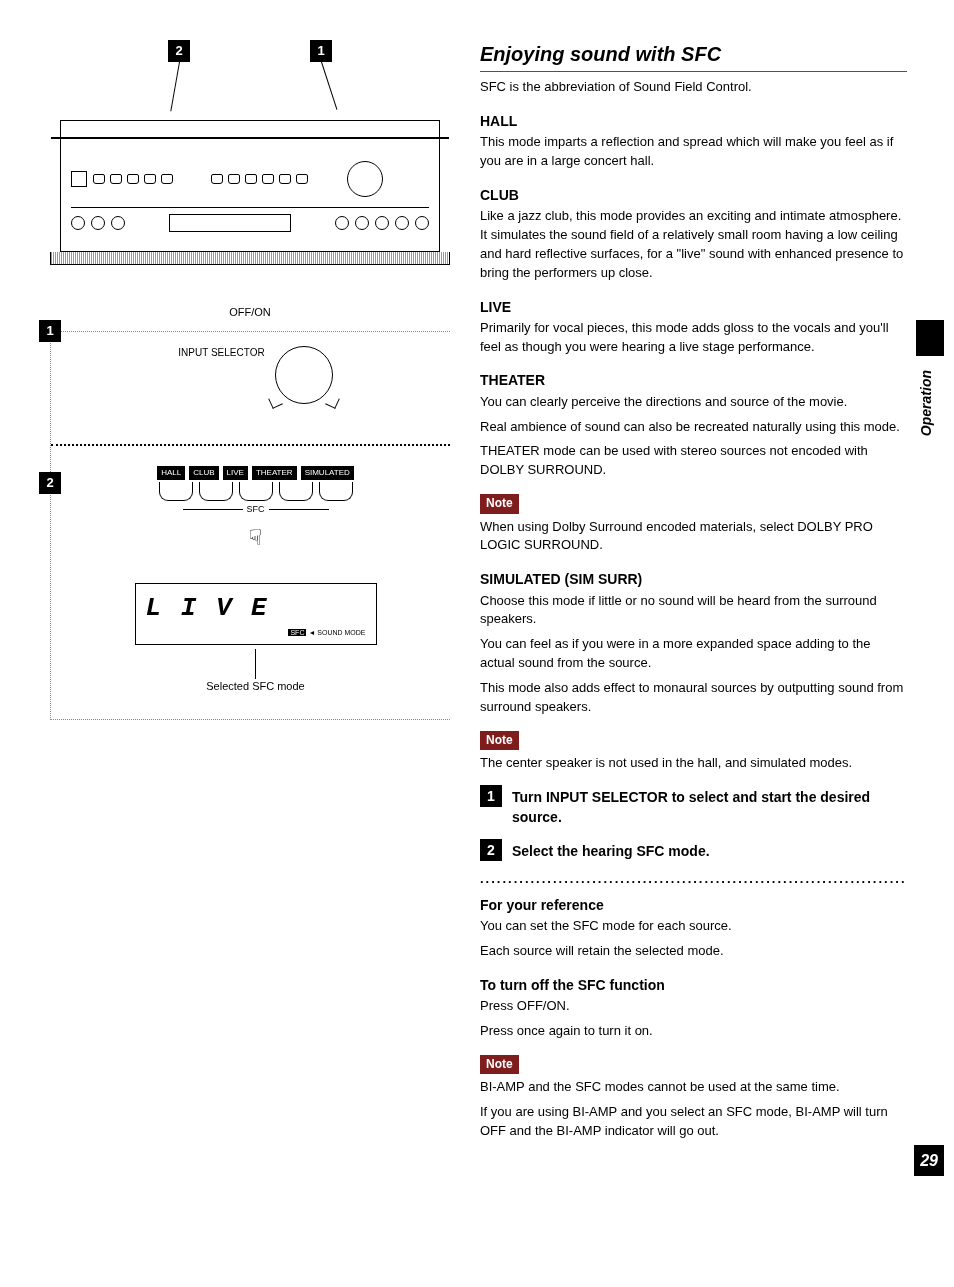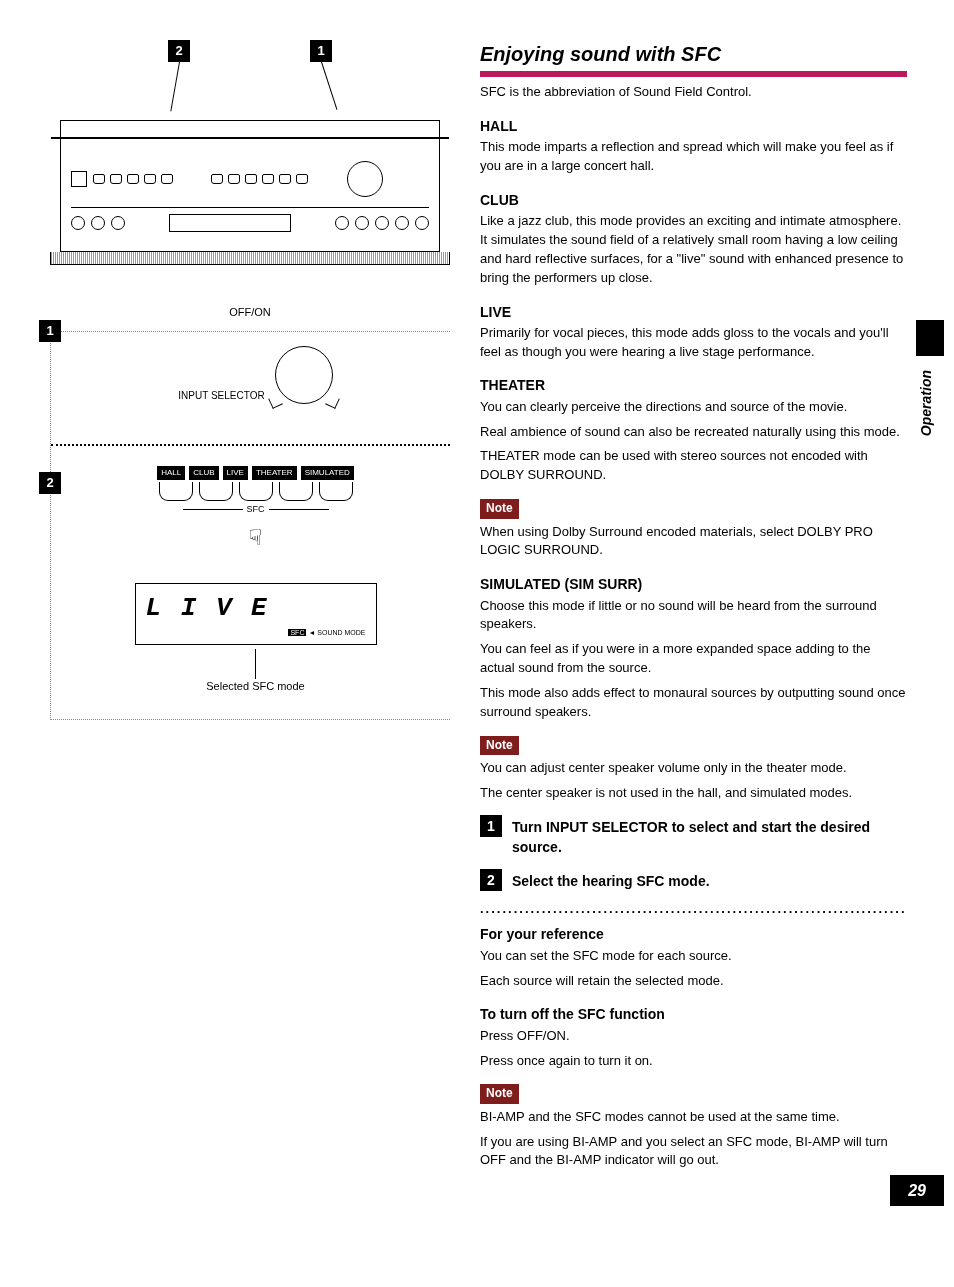--- a/index.html
+++ b/index.html
@@ -22,21 +22,21 @@
     flex: 0 0 400px;
   }
   .right-col {
     flex: 1;
   }
   h1 {
     font-style: italic;
     font-weight: bold;
     font-size: 20px;
     margin: 0 0 6px 0;
-    border-bottom: 6px solid #be185d;
+    border-bottom: 1px solid #be185d;
     padding-bottom: 2px;
   }
   h2 {
     font-size: 14px;
     font-weight: bold;
     margin: 14px 0 2px 0;
   }
   p { margin: 2px 0 6px 0; }
   .note-badge {
     display: inline-block;
@@ -95,21 +95,21 @@
     background: #000;
   }
   .page-num {
     position: absolute;
     right: 10px;
     bottom: 10px;
     background: #000;
     color: #fff;
     font-style: italic;
     font-weight: bold;
-    padding: 4px 18px;
+    padding: 4px 6px;
     font-size: 16px;
   }
   .callout-num {
     width: 22px;
     height: 22px;
     background: #000;
     color: #fff;
     font-weight: bold;
     text-align: center;
     line-height: 22px;
@@ -196,21 +196,21 @@
     position: relative;
   }
   .panel .callout-side {
     position: absolute;
     left: -12px;
   }
   .panel .c1 { top: -12px; }
   .panel .c2 { top: 140px; }
   .input-sel {
     display: flex;
-    align-items: flex-end;
+    align-items: flex-start;
     justify-content: center;
     gap: 10px;
     font-size: 10px;
     margin-bottom: 40px;
   }
   .sel-knob {
     width: 56px; height: 56px;
     border: 1.5px solid #000;
     border-radius: 50%;
     position: relative;
@@ -425,24 +425,23 @@
     <p>You can clearly perceive the directions and source of the movie.</p>
     <p>Real ambience of sound can also be recreated naturally using this mode.</p>
     <p>THEATER mode can be used with stereo sources not encoded with DOLBY SURROUND.</p>
 
     <div class="note-badge">Note</div>
     <p>When using Dolby Surround encoded materials, select DOLBY PRO LOGIC SURROUND.</p>
 
     <h2>SIMULATED (SIM SURR)</h2>
     <p>Choose this mode if little or no sound will be heard from the surround speakers.</p>
     <p>You can feel as if you were in a more expanded space adding to the actual sound from the source.</p>
-    <p>This mode also adds effect to monaural sources by outputting sound once surround speakers.</p>
+    <p>This mode also adds effect to monaural sources by outputting sound from surround speakers.</p>
 
     <div class="note-badge">Note</div>
-    <p>You can adjust center speaker volume only in the theater mode.</p>
     <p>The center speaker is not used in the hall, and simulated modes.</p>
 
     <div class="step-row">
       <div class="step-box">1</div>
       <div class="step-text">Turn INPUT SELECTOR to select and start the desired source.</div>
     </div>
     <div class="step-row">
       <div class="step-box">2</div>
       <div class="step-text">Select the hearing SFC mode.</div>
     </div>

